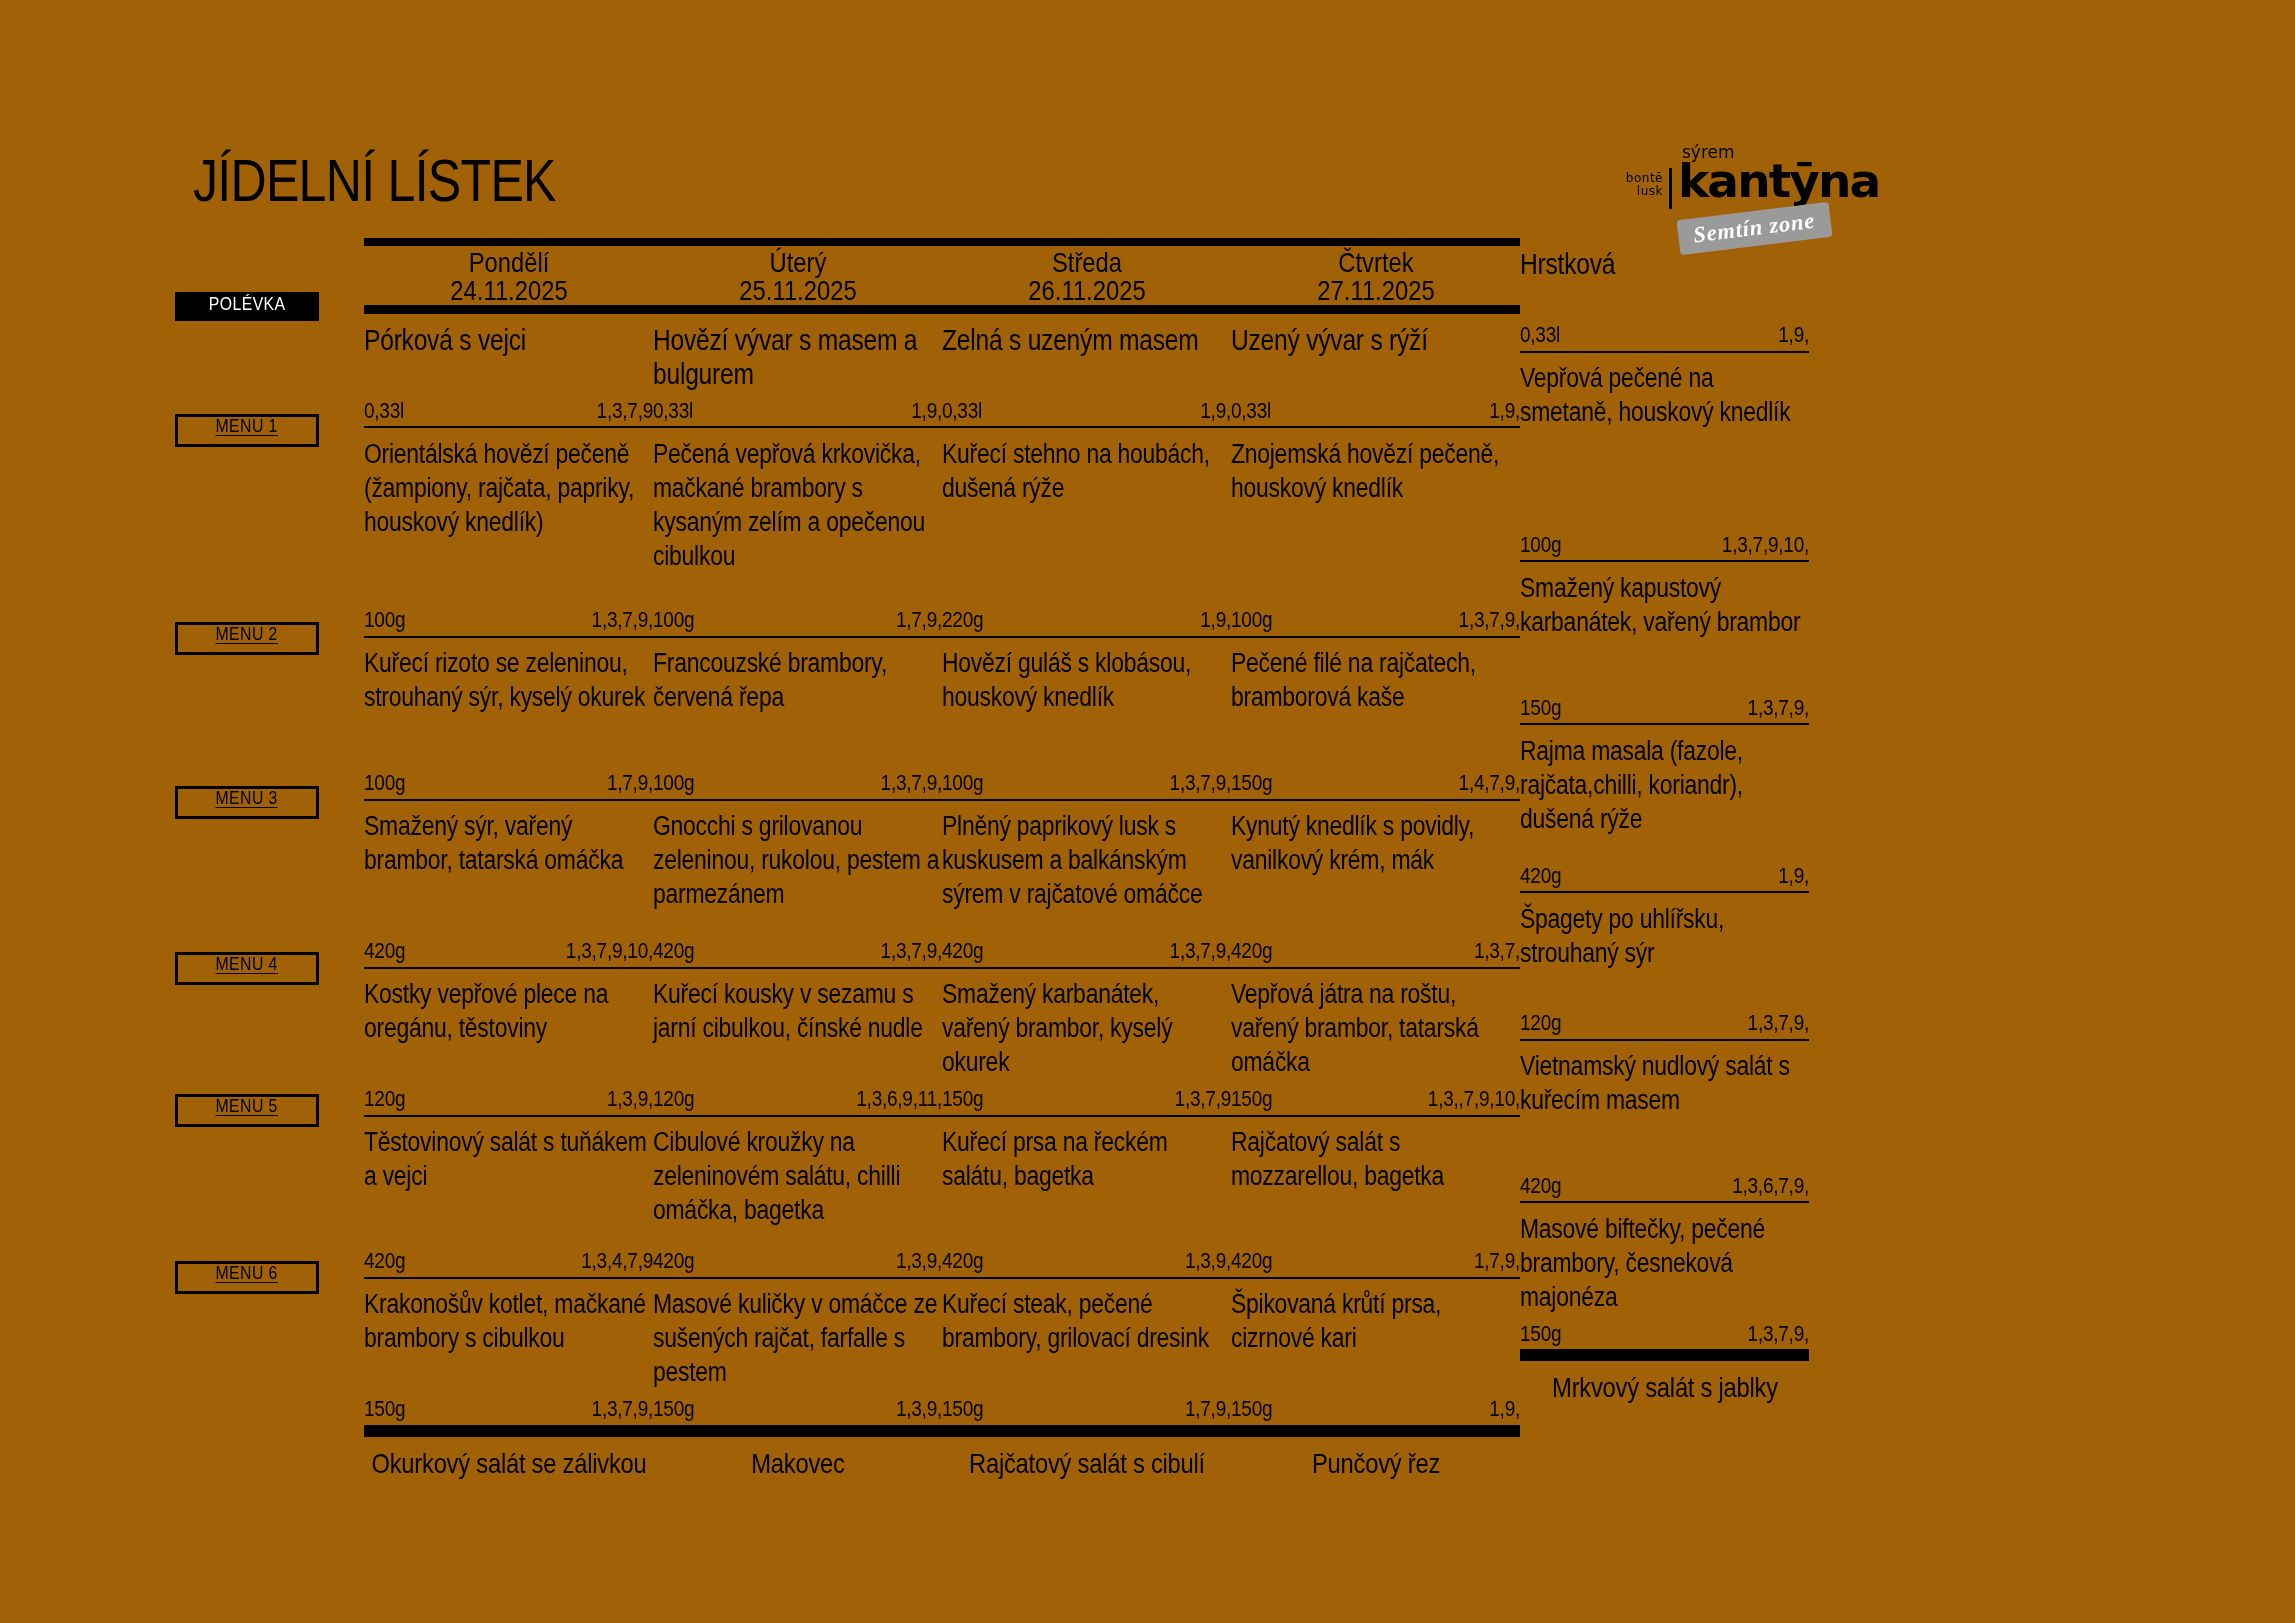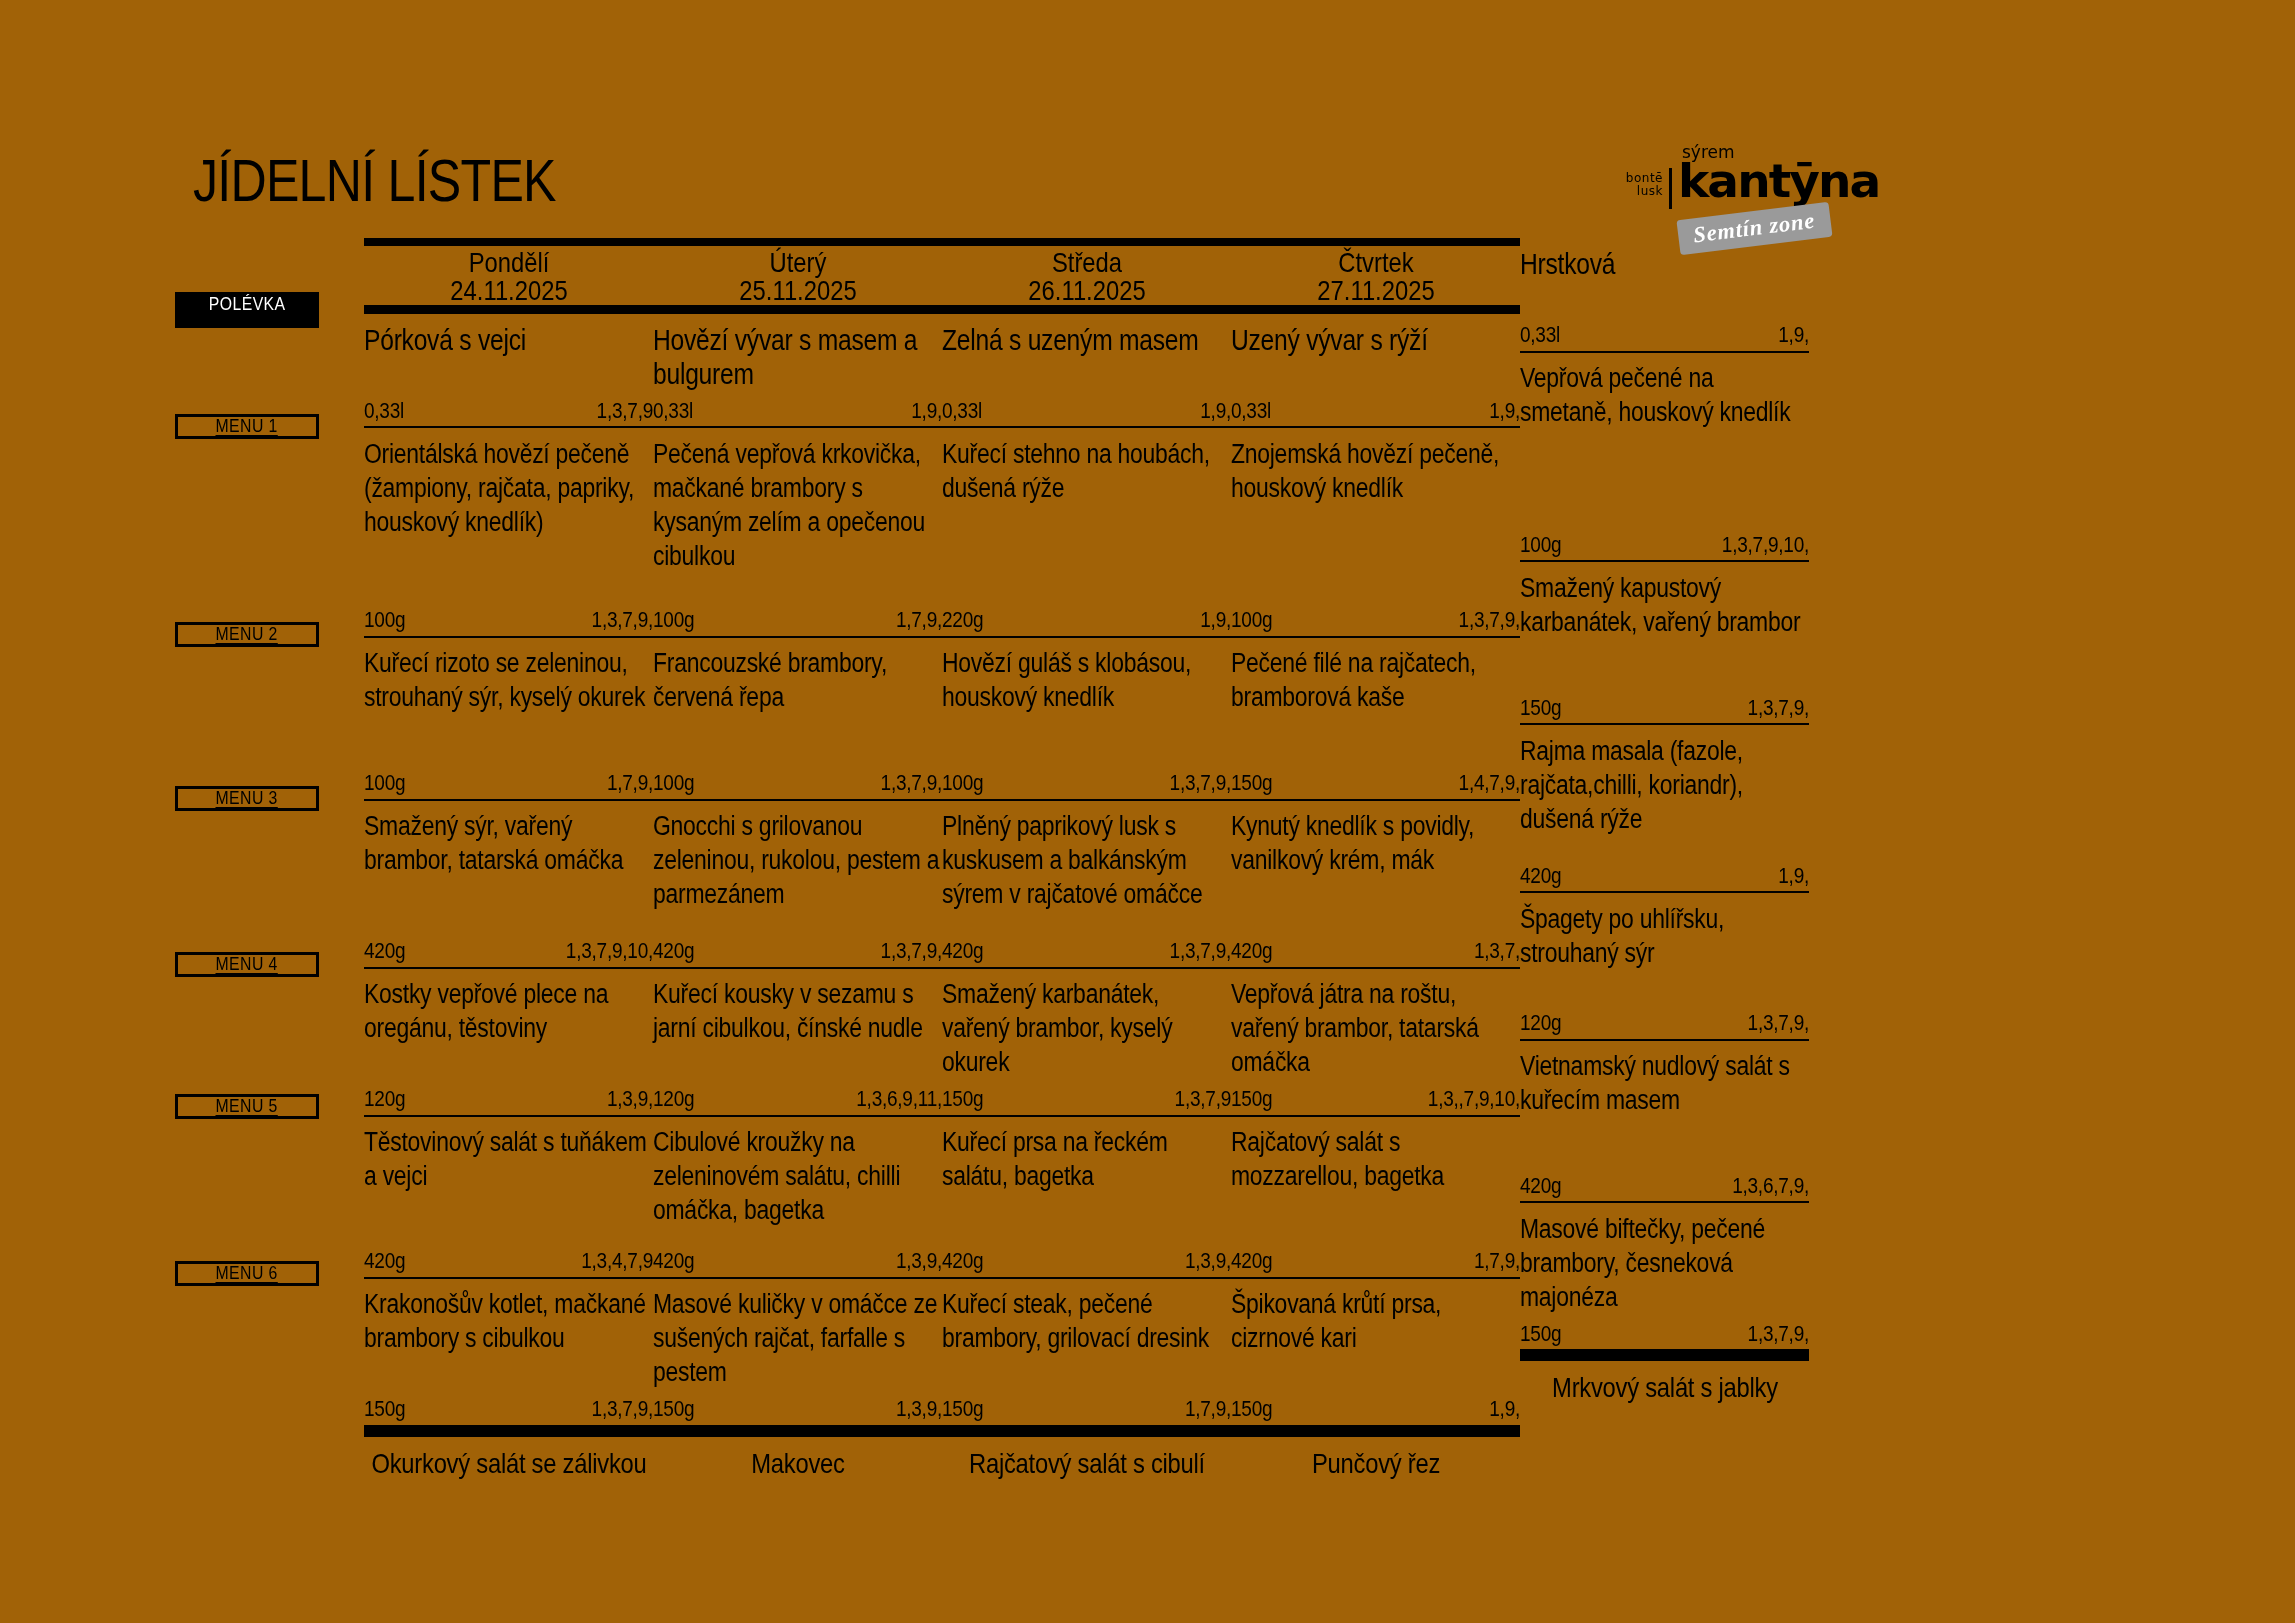--- a/index.html
+++ b/index.html
@@ -26,25 +26,25 @@
   .logo-top  { position:absolute; left:58px; top:1.9px; font-size:17px; font-weight:500; letter-spacing:0; }
   .logo-brand{ position:absolute; left:54px; top:13px; font-size:47px; font-weight:700;
                letter-spacing:-1.9px; }
   .logo-badge{ position:absolute; left:54px; top:71px; z-index:2;
                background:#9a9a9a; color:#fff; padding:3.7px 15px 5.6px 15px; border-radius:3.7px;
                transform:rotate(-7deg);
                font-family:"Liberation Serif", serif; font-style:italic; font-weight:700;
                font-size:22.4px; letter-spacing:0.9px; white-space:nowrap; }
 
   
-  .row-label { position:absolute; left:175px; width:144px; height:25px; box-sizing:border-box;
+  .row-label { position:absolute; left:175px; width:144px; height:33px; box-sizing:border-box;
                text-align:center; font-size:18.6px; line-height:23px; letter-spacing:0.5px;
                white-space:nowrap; }
   .row-label .in { display:inline-block; transform:scaleX(0.85); transform-origin:50% 50%; }
-  .row-label.solid { background:#000; color:#fff; height:36px; line-height:24px; }
+  .row-label.solid { background:#000; color:#fff; height:29px; line-height:24px; }
   .row-label.boxed { border:3.7px solid #000; line-height:17px; }
   .row-label.boxed .in { text-decoration:underline; text-underline-offset:2.8px; }
   .pos-soup { top:292px; }
   .pos-m1 { top:414px; }
   .pos-m2 { top:622px; }
   .pos-m3 { top:786px; }
   .pos-m4 { top:952px; }
   .pos-m5 { top:1094px; }
   .pos-m6 { top:1261px; }
 

